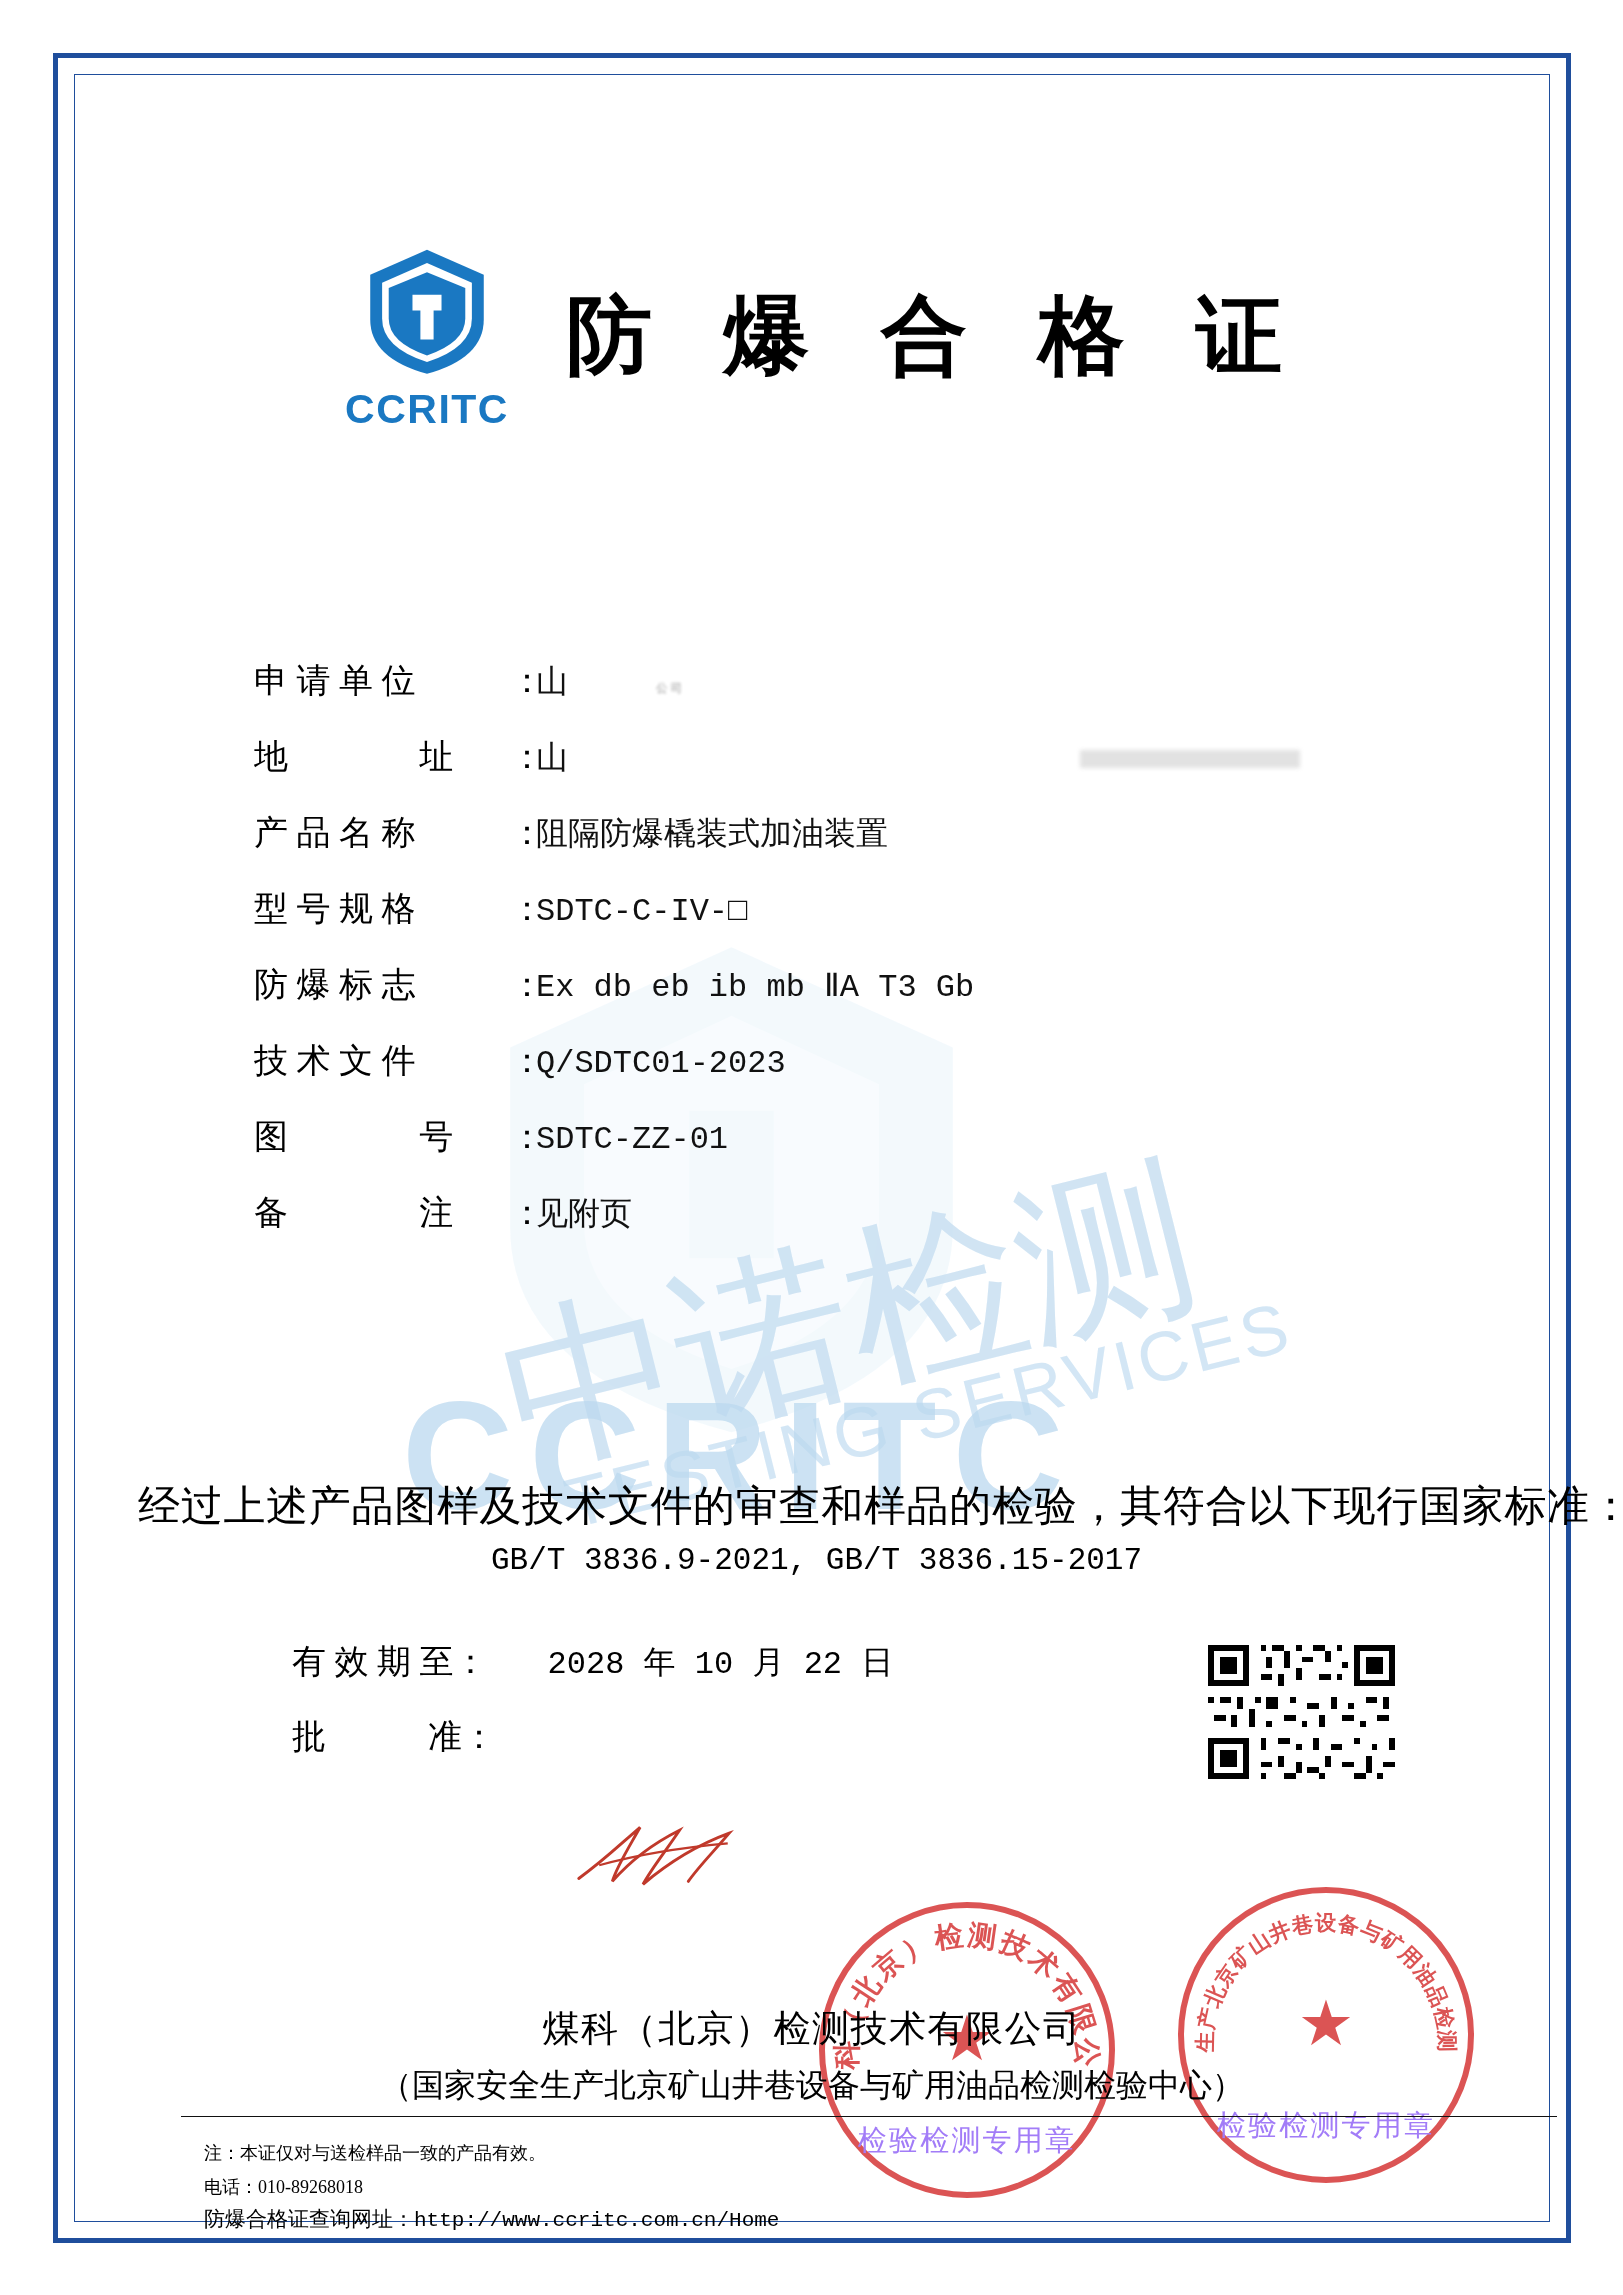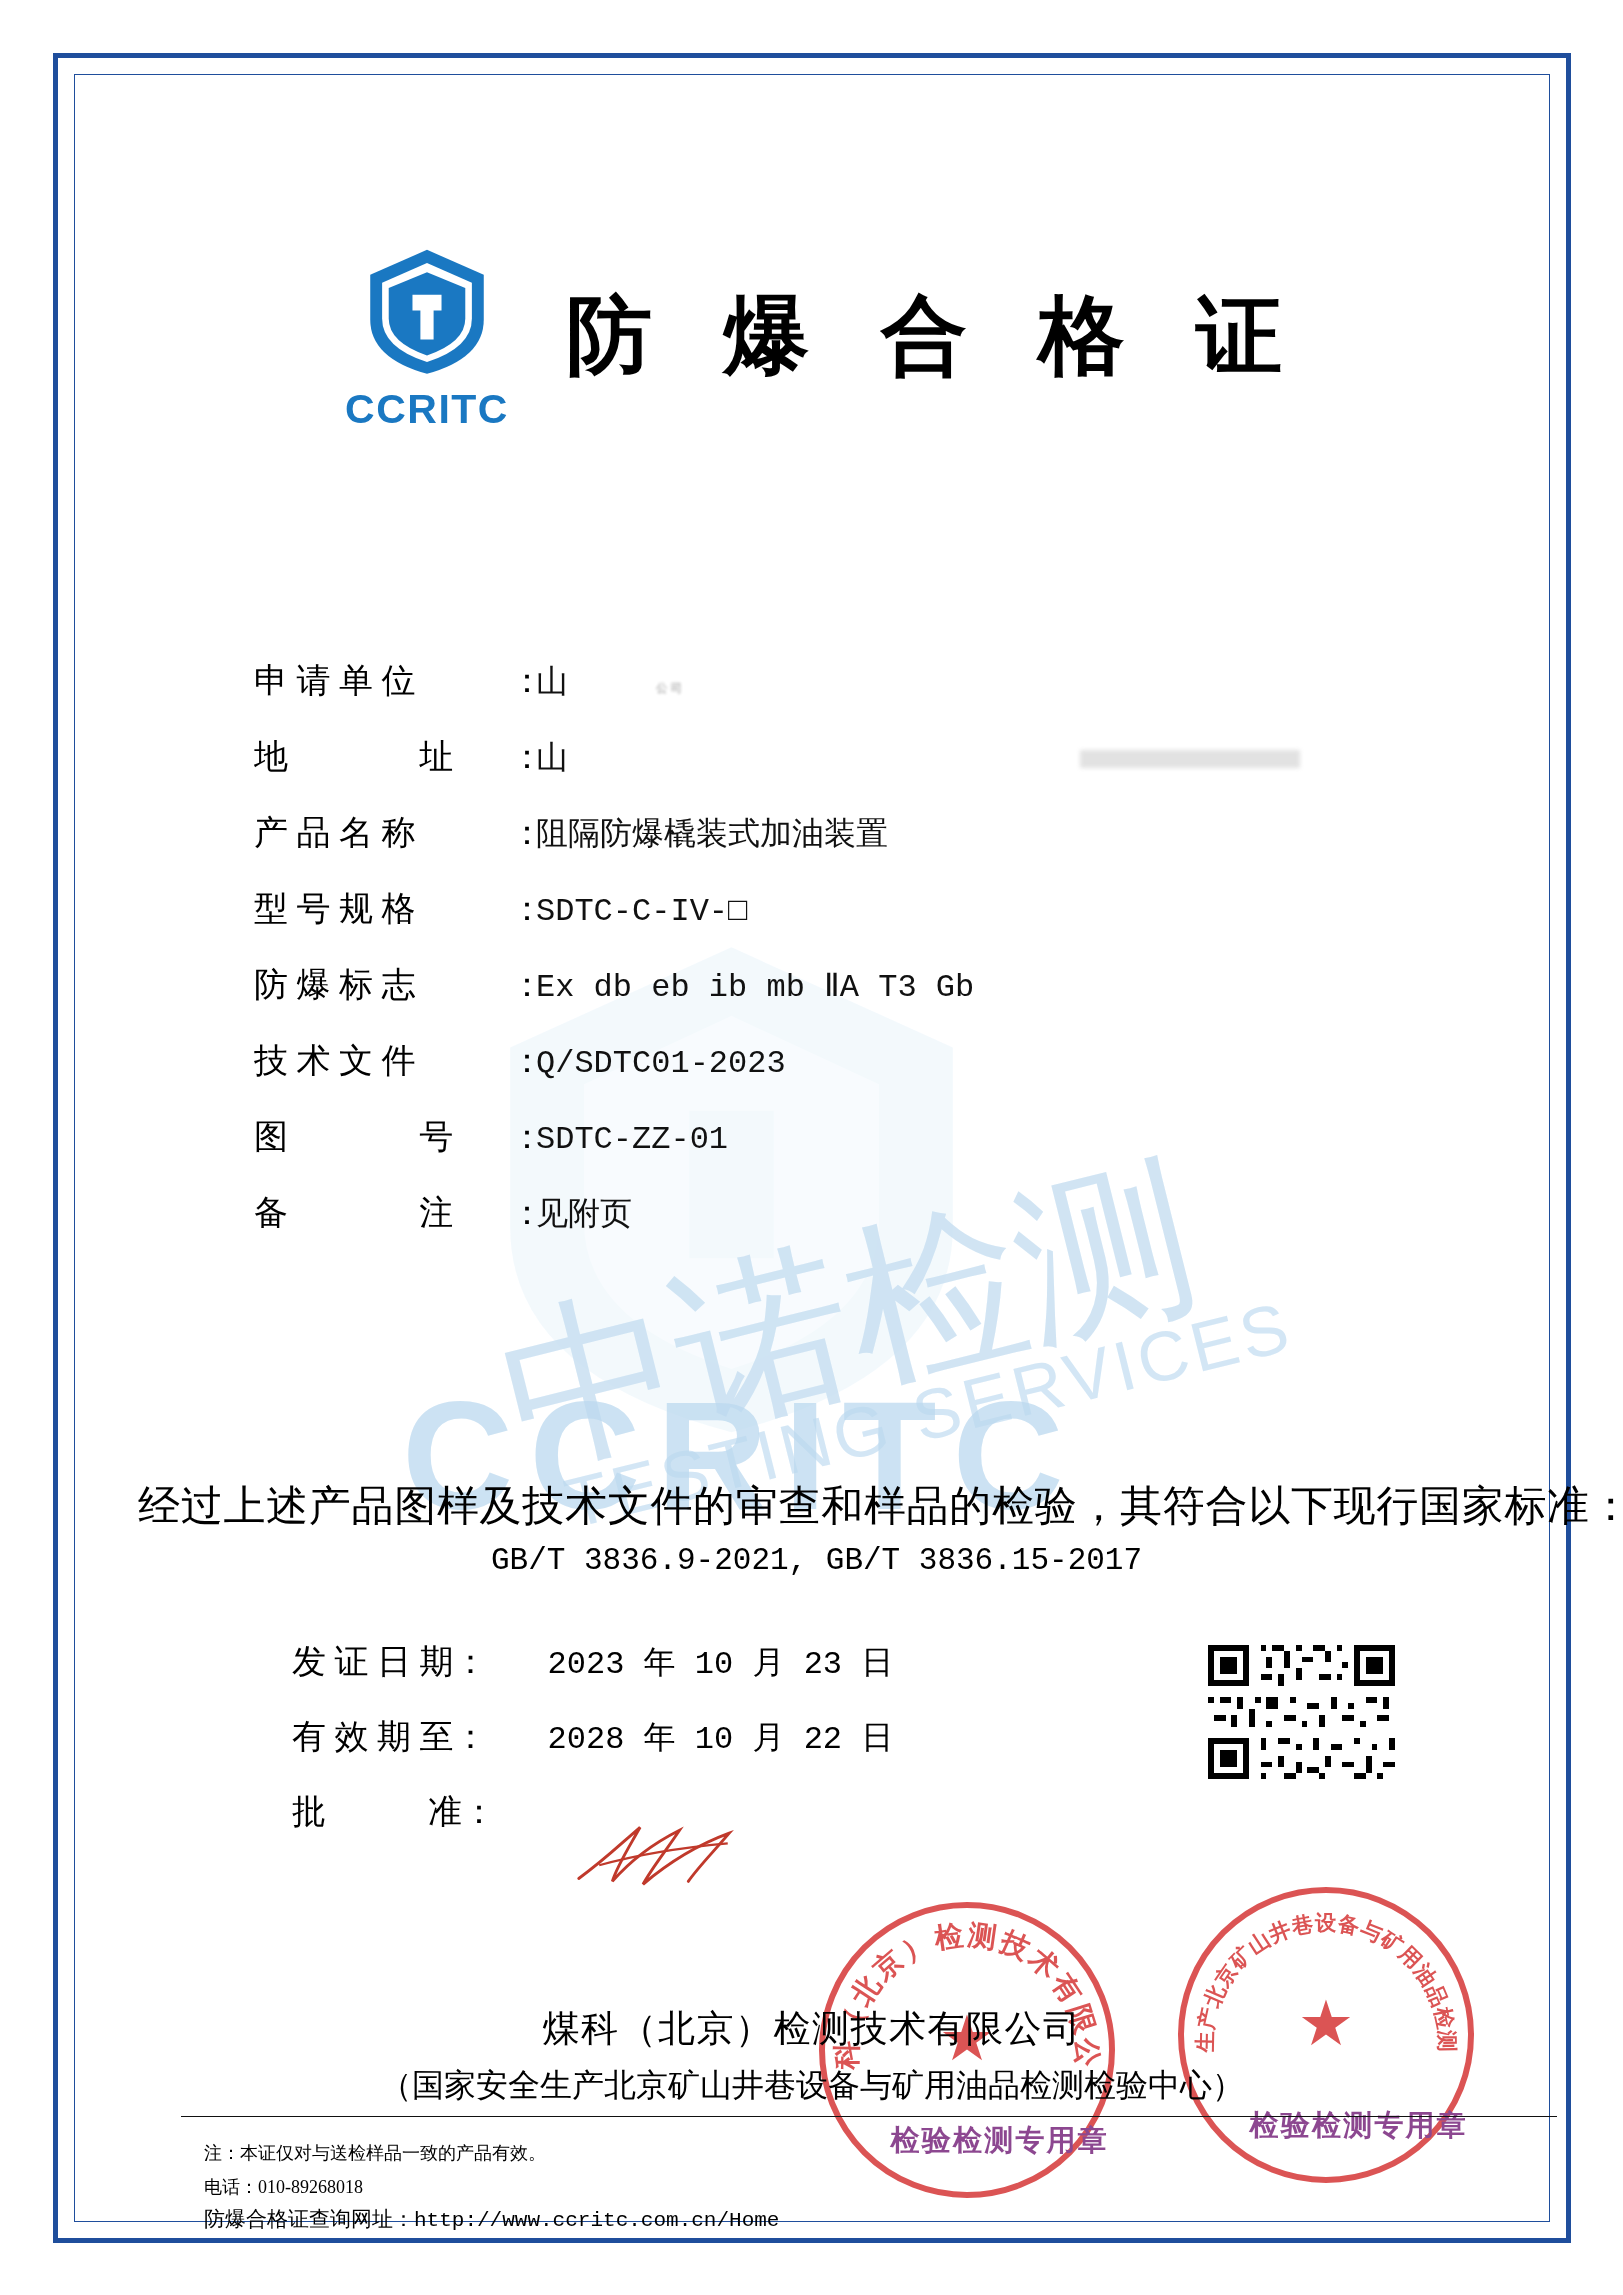--- a/index.html
+++ b/index.html
@@ -255,24 +255,24 @@
     border: 6.6px solid #d32a2a;
     border-radius: 50%;
     opacity: 0.80;
   }
   .seal-left { left: 761px; top: 1844px; }
   .seal-right { left: 1120px; top: 1829px; }
   .seal-text-top, .seal-text-bottom {
     position: absolute;
     left: 0;
     width: 100%;
-    text-align: right;
-    color: #701a75;
+    text-align: center;
+    color: #8b5cf6;
     font-family: "Liberation Serif", serif;
-    font-weight: bold;
+    font-weight: normal;
   }
   .seal-text-bottom {
     bottom: 31px;
     font-size: 29px;
     letter-spacing: 2.2px;
   }
   .seal-arc {
     position: absolute;
     left: 0; top: 0;
     width: 100%; height: 100%;
@@ -421,24 +421,20 @@
       <span class="field-value cn">见附页</span>
     </div>
   </div>
 
   <div class="standards">
     <div class="lead">经过上述产品图样及技术文件的审查和样品的检验，其符合以下现行国家标准：</div>
     <div class="std-line">GB/T 3836.9-2021, GB/T 3836.15-2017</div>
   </div>
 
   <div class="dates">
-    <div class="date-row">
-      <span class="date-label">发 证 日 期：</span>
-      <span class="date-value">2023 年 10 月 23 日</span>
-    </div>
     <div class="date-row">
       <span class="date-label">有 效 期 至：</span>
       <span class="date-value">2028 年 10 月 22 日</span>
     </div>
     <div class="date-row">
       <span class="date-label">批　　　准：</span>
       <span class="date-value"></span>
     </div>
   </div>
 

